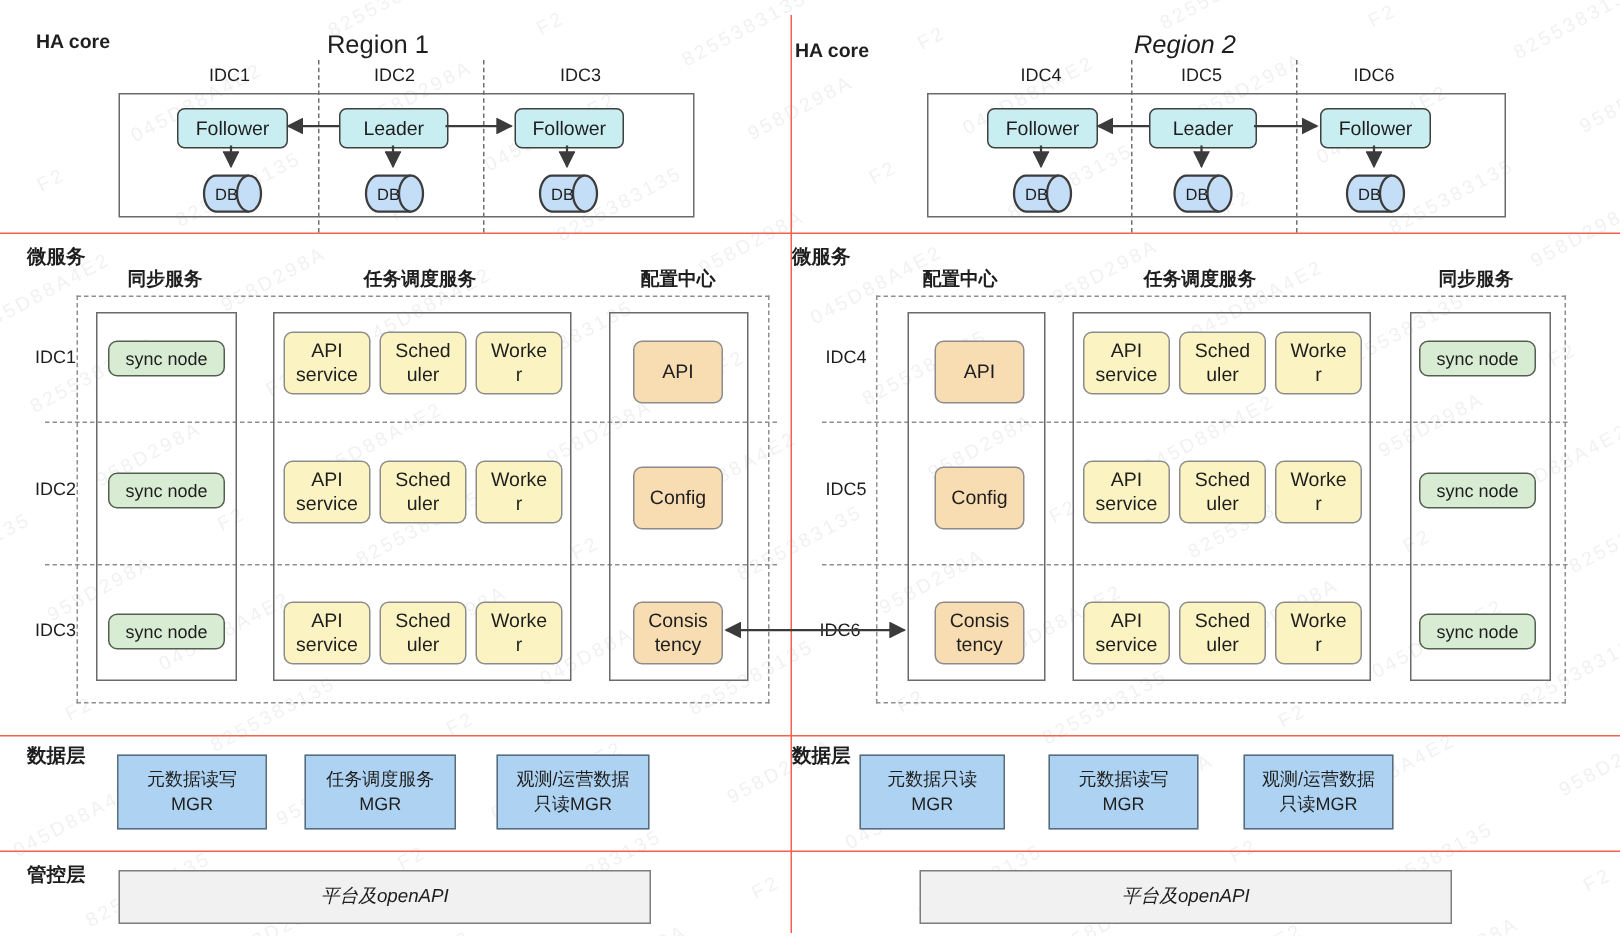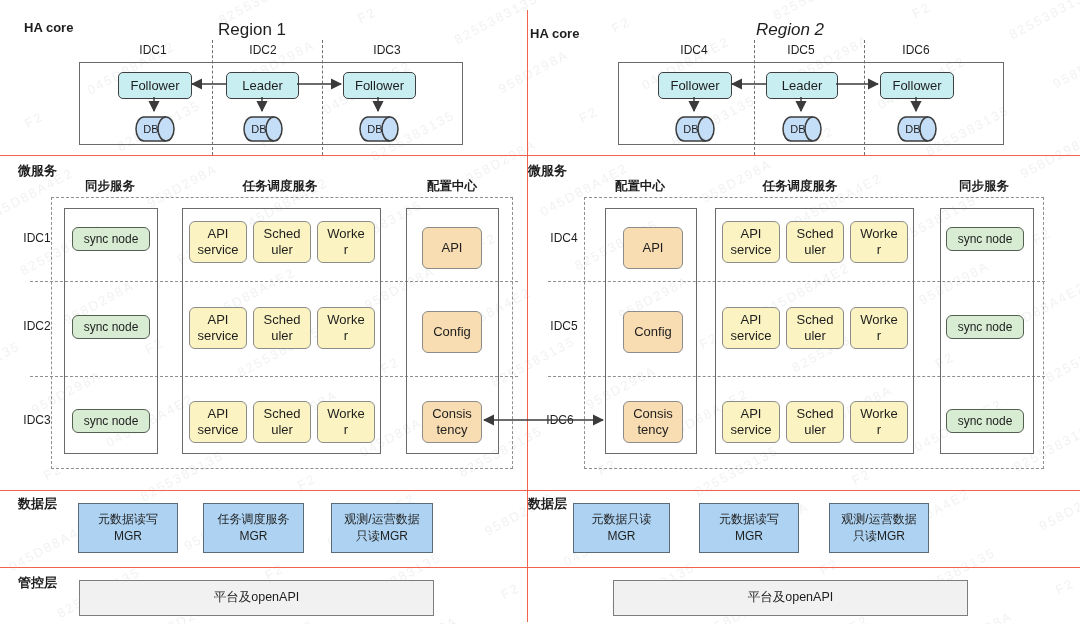--- a/index.html
+++ b/index.html
@@ -24,21 +24,21 @@
   .box-dashed{border:1.5px dashed #8f8f8f;z-index:2;}
   .sep-dashed{height:0;border-top:1.5px dashed #8f8f8f;z-index:2;}
   .dash-v{width:0;border-left:1.5px dashed #6f6f6f;z-index:2;}
   .cell{display:flex;flex-direction:column;align-items:center;justify-content:center;
         text-align:center;font-size:13px;line-height:1.22;color:#1e1e1e;z-index:3;}
   .cyan{background:var(--node_cyan);border:1.6px solid #3f3f3f;border-radius:5px;}
   .green{background:var(--sync_green);border:1.5px solid #53604f;border-radius:6px;font-size:12px;}
   .yellow{background:var(--task_yellow);border:1.5px solid #8c8c8c;border-radius:6px;}
   .orange{background:var(--config_orange);border:1.5px solid #8c8c8c;border-radius:6px;}
   .datab{background:var(--data_blue);border:1.5px solid #5a6b7a;font-weight:normal;font-size:12px;line-height:1.45;}
-  .grayb{background:var(--platform_gray);border:1.5px solid #7d7d7d;font-size:12.5px;}
+  .grayb{background:var(--platform_gray);border:1.5px solid #7d7d7d;font-size:12.5px;font-style:italic;}
   svg.overlay{position:absolute;left:0;top:0;z-index:4;pointer-events:none;}
   svg.db{position:absolute;z-index:3;overflow:visible;}
   svg.db text{font-family:"Liberation Sans","DejaVu Sans",sans-serif;font-size:11px;fill:#1e1e1e;}
 </style>
 </head>
 <body>
 
 <div class="canvas">
 
   <div id="watermark">045D88A4E2 8255383135 958D298A F2   045D88A4E2 8255383135 958D298A F2   045D88A4E2 8255383135 958D298A F2   045D88A4E2 8255383135 958D298A F2   045D88A4E2 8255383135 958D298A F2   045D88A4E2 8255383135 958D298A F2   045D88A4E2 8255383135 958D298A F2   045D88A4E2 8255383135 958D298A F2   045D88A4E2 8255383135 958D298A F2   045D88A4E2 8255383135 958D298A F2   045D88A4E2 8255383135 958D298A F2   045D88A4E2 8255383135 958D298A F2   045D88A4E2 8255383135 958D298A F2   045D88A4E2 8255383135 958D298A F2   045D88A4E2 8255383135 958D298A F2   045D88A4E2 8255383135 958D298A F2   045D88A4E2 8255383135 958D298A F2   045D88A4E2 8255383135 958D298A F2   045D88A4E2 8255383135 958D298A F2   045D88A4E2 8255383135 958D298A F2   045D88A4E2 8255383135 958D298A F2   045D88A4E2 8255383135 958D298A F2   045D88A4E2 8255383135 958D298A F2   045D88A4E2 8255383135 958D298A F2   045D88A4E2 8255383135 958D298A F2   045D88A4E2 8255383135 958D298A F2   045D88A4E2 8255383135 958D298A F2   045D88A4E2 8255383135 958D298A F2   045D88A4E2 8255383135 958D298A F2   045D88A4E2 8255383135 958D298A F2   045D88A4E2 8255383135 958D298A F2   045D88A4E2 8255383135 958D298A F2   045D88A4E2 8255383135 958D298A F2   045D88A4E2 8255383135 958D298A F2   045D88A4E2 8255383135 958D298A F2   045D88A4E2 8255383135 958D298A F2   045D88A4E2 8255383135 958D298A F2   045D88A4E2 8255383135 958D298A F2   045D88A4E2 8255383135 958D298A F2   045D88A4E2 8255383135 958D298A F2   045D88A4E2 8255383135 958D298A F2   045D88A4E2 8255383135 958D298A F2   045D88A4E2 8255383135 958D298A F2   045D88A4E2 8255383135 958D298A F2   045D88A4E2 8255383135 958D298A F2   045D88A4E2 8255383135 958D298A F2   045D88A4E2 8255383135 958D298A F2   045D88A4E2 8255383135 958D298A F2   045D88A4E2 8255383135 958D298A F2   045D88A4E2 8255383135 958D298A F2   045D88A4E2 8255383135 958D298A F2   045D88A4E2 8255383135 958D298A F2   045D88A4E2 8255383135 958D298A F2   045D88A4E2 8255383135 958D298A F2   045D88A4E2 8255383135 958D298A F2   045D88A4E2 8255383135 958D298A F2   045D88A4E2 8255383135 958D298A F2   045D88A4E2 8255383135 958D298A F2   045D88A4E2 8255383135 958D298A F2   045D88A4E2 8255383135 958D298A F2   </div>

